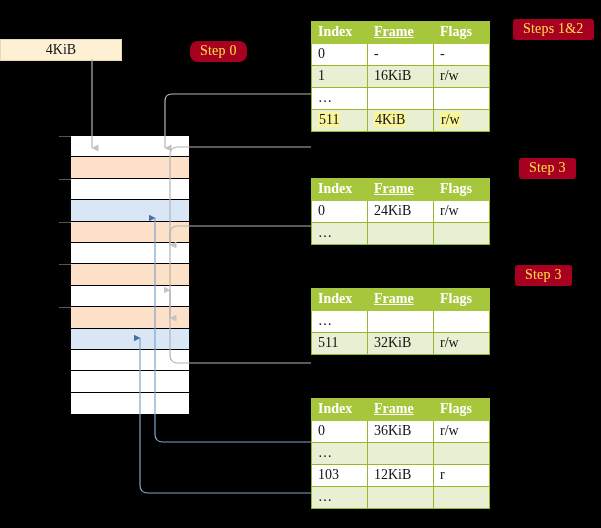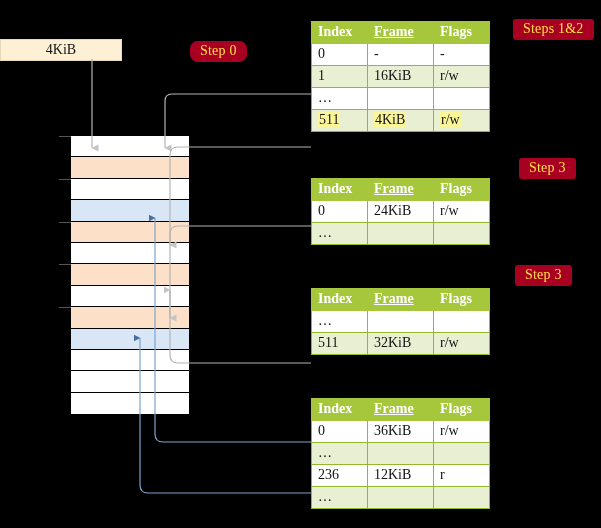--- a/index.html
+++ b/index.html
@@ -166,21 +166,21 @@
         <td class="c-index">0</td>
         <td class="c-frame">36KiB</td>
         <td class="c-flags">r/w</td>
       </tr>
       <tr class="alt">
         <td class="c-index">…</td>
         <td class="c-frame"></td>
         <td class="c-flags"></td>
       </tr>
       <tr>
-        <td class="c-index">236</td>
+        <td class="c-index">103</td>
         <td class="c-frame">12KiB</td>
         <td class="c-flags">r</td>
       </tr>
       <tr class="alt">
         <td class="c-index">…</td>
         <td class="c-frame"></td>
         <td class="c-flags"></td>
       </tr>
     </tbody>
   </table>

